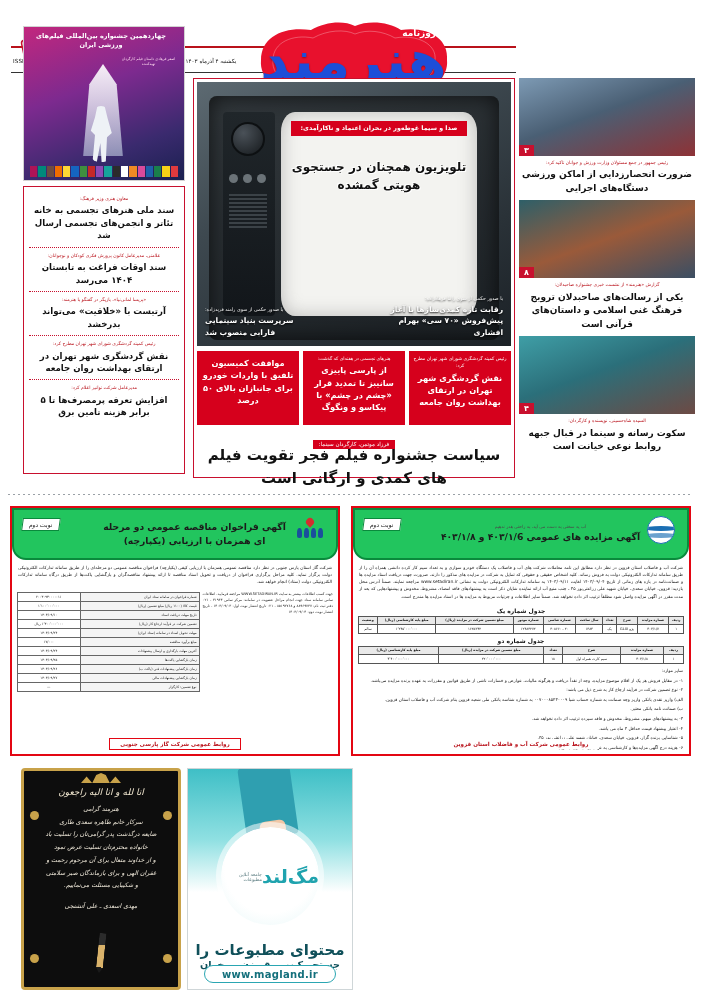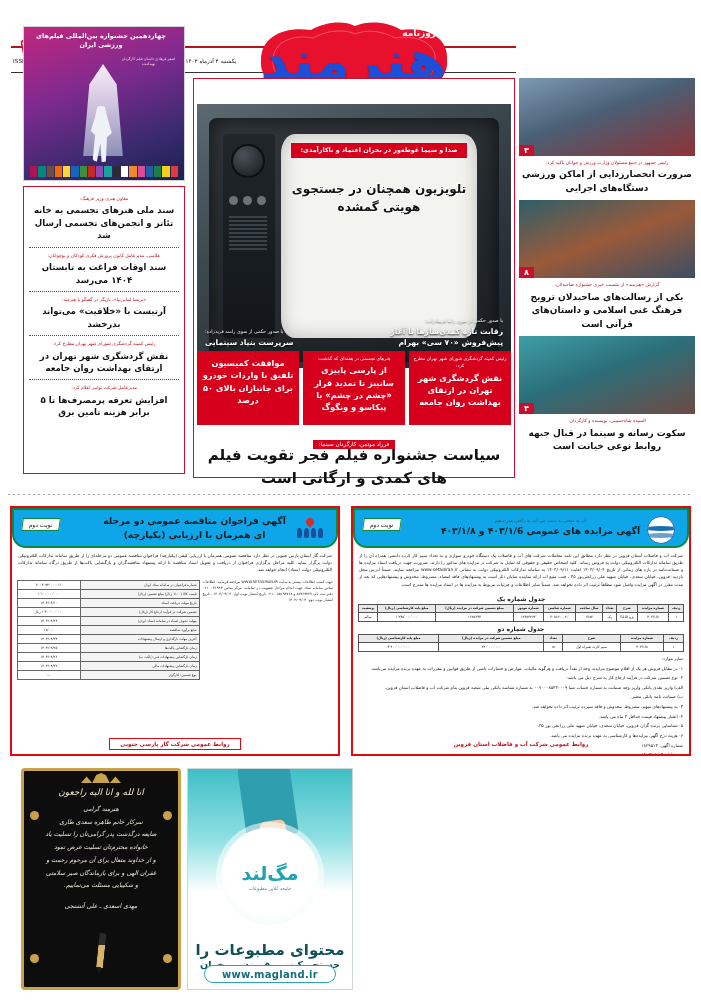--- a/index.html
+++ b/index.html
@@ -89,21 +89,20 @@
 
   
   .main-box {
     position:absolute; top:78px; right:186px; width:322px; height:400px;
     border:1.6px solid #c8102e; background:#fff; padding:3px;
   }
   .tv-photo {
     position:relative; width:100%; height:264px;
     background:linear-gradient(150deg,#5d6a72 0%,#3e4950 35%,#2a3238 70%,#1b2126 100%);
     overflow:hidden;
-    margin-top:22px;
   }
   .tv-body {
     position:absolute; top:14px; right:12px; left:12px; bottom:6px;
     background:linear-gradient(160deg,#32383c,#1b2024);
     border-radius:8px; box-shadow:inset 0 0 22px rgba(0,0,0,.7);
   }
   .tv-screen {
     position:absolute; top:16px; right:22px; width:196px; bottom:24px;
     background:#f3f3f0; border-radius:14px/20px;
     box-shadow:inset 0 0 18px rgba(120,120,120,.45);
@@ -194,21 +193,21 @@
   
   .ad-left {
     position:absolute; top:506px; right:361px; width:330px; height:250px;
     border:2px solid #e30613; background:#fff; overflow:hidden;
   }
   .ad-right {
     position:absolute; top:506px; right:10px; width:340px; height:250px;
     border:2px solid #e30613; background:#fff; overflow:hidden;
   }
   .ad-banner {
-    position:relative; height:40px; background:#0ea5e9;
+    position:relative; height:52px; background:#22c55e;
     border:2px solid #0a8a3c; border-radius:0 0 14px 14px;
     display:flex; align-items:center; justify-content:center;padding-left:33px;
   }
   .ad-banner-title {
     font-size:9.2px; font-weight:bold; color:#1b1b1b; text-align:center; line-height:1.5;
     padding:0 46px 0 52px;
   }
   .ad-turn {
     position:absolute; top:8px; left:8px; background:#fff; border:1px solid #0a8a3c;
     font-size:6px; padding:2px 6px; color:#111; transform:skewX(-8deg);
@@ -290,21 +289,21 @@
   }
   .magad-hand:after {
     content:""; position:absolute; bottom:-14px; right:12px; width:26px; height:30px;
     background:#f0c7a6; border-radius:6px;
   }
   .magad-circle {
     position:absolute; top:58px; right:50%; transform:translateX(50%);
     width:98px; height:98px; border-radius:50%;
     background:radial-gradient(circle at 50% 42%, #ffffff 60%, #e6f7f8 100%);
     box-shadow:0 0 0 5px rgba(255,255,255,.55);
-    display:flex; flex-direction:column; align-items:center; justify-content:center;
+    display:flex; flex-direction:row; align-items:center; justify-content:center;
   }
   .magad-logo { font-size:19px; font-weight:bold; color:#1fa3ae; letter-spacing:-1px; }
   .magad-logo-sub { font-size:4.6px; color:#5b7c80; margin-top:2px; }
   .magad-l1 { position:absolute; top:172px; right:0; left:0; text-align:center; font-size:15px; font-weight:bold; color:#10505a; }
   .magad-l2 { position:absolute; top:190px; right:0; left:0; text-align:center; font-size:9.6px; font-weight:bold; color:#10505a; }
   .magad-url {
     position:absolute; bottom:6px; right:16px; left:16px; height:18px;
     border:1px solid #2aa6b2; border-radius:9px; background:#fff;
     display:flex; align-items:center; justify-content:center;
     font-size:10px; font-weight:bold; color:#14707c; letter-spacing:.3px;

